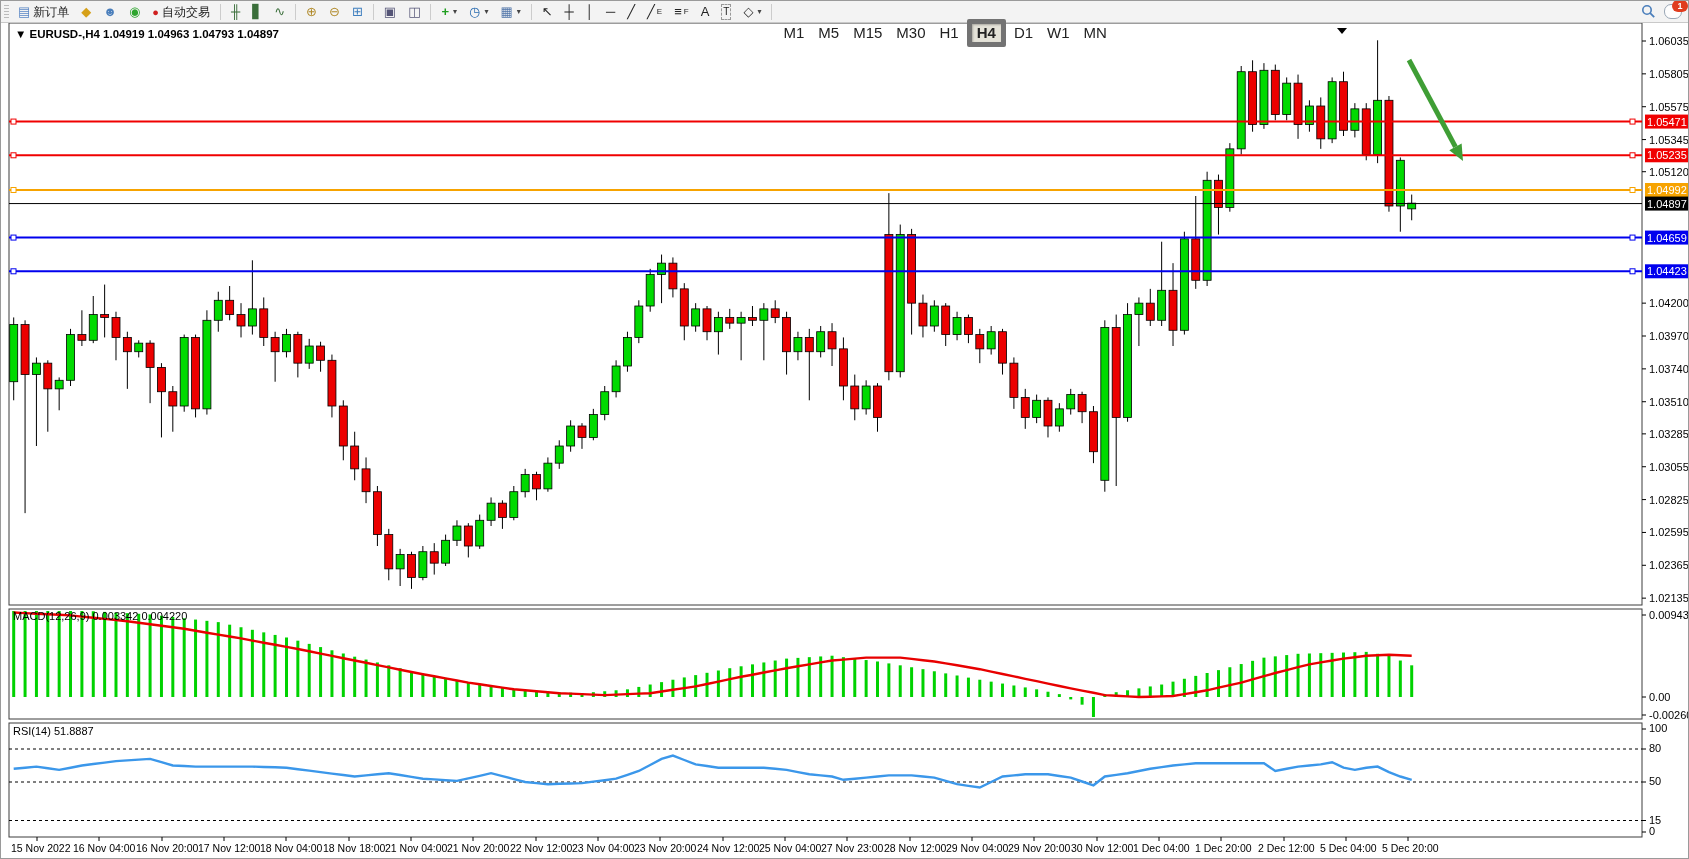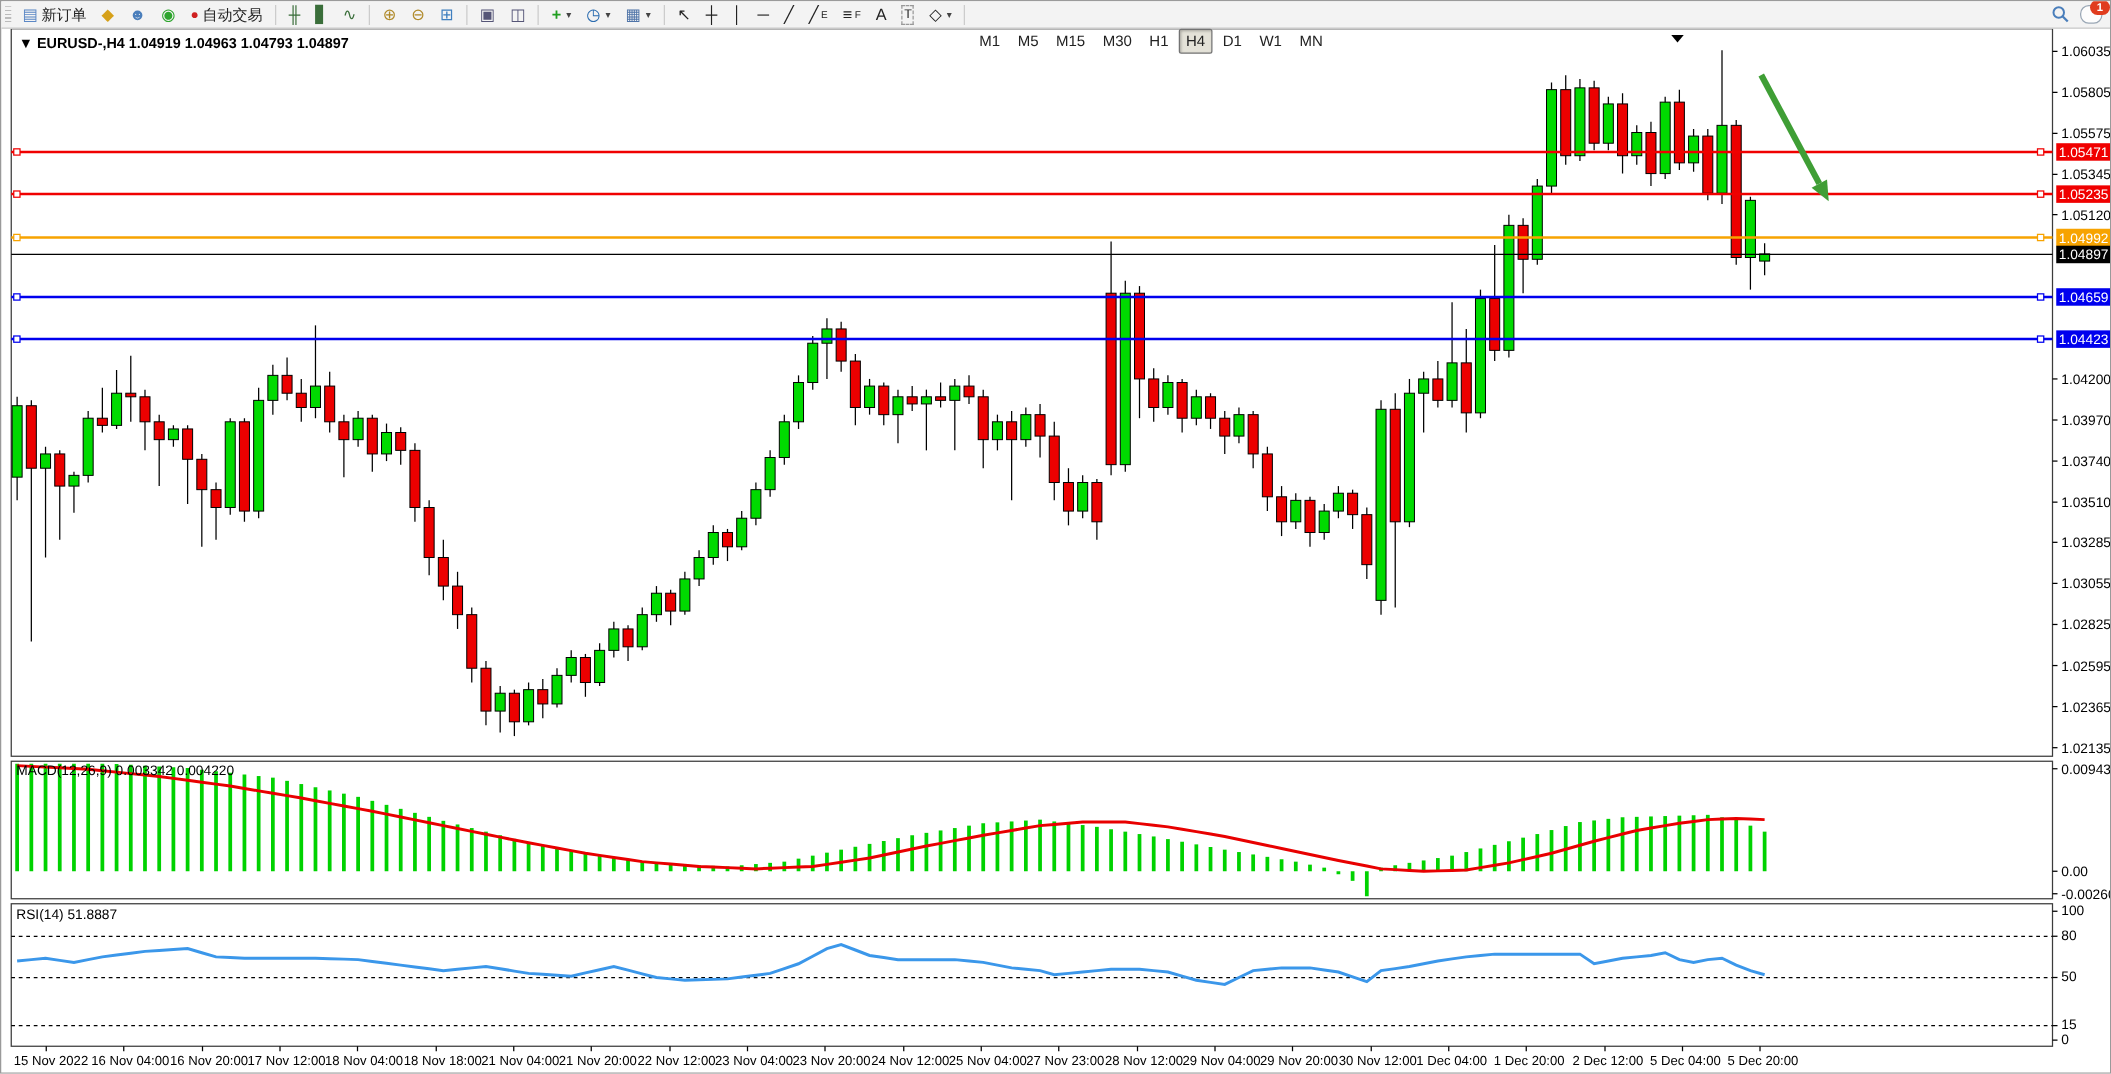--- a/index.html
+++ b/index.html
@@ -1,27 +1,27 @@
 <!DOCTYPE html>
 <html><head>
 <meta charset="utf-8">
 <style>
   html,body{margin:0;padding:0;background:#e8e8e8;font-family:"Liberation Sans","DejaVu Sans",sans-serif;}
   #window{position:relative;width:1689px;height:859px;background:#ffffff;overflow:hidden;border:1px solid #9a9a9a;box-sizing:border-box;}
   
   #toolbar{position:absolute;left:0;top:0;width:100%;height:21px;background:#f3f3f3;border-bottom:1px solid #c9c9c9;display:flex;align-items:center;font-size:12px;white-space:nowrap;z-index:5;}
   .grip{width:5px;height:14px;margin:0 3px;background:repeating-linear-gradient(to bottom,#bbb 0 1px,transparent 1px 3px);}
   .tbtn{display:inline-flex;align-items:center;gap:3px;padding:1px 4px;margin:0 1px;border:1px solid transparent;border-radius:2px;color:#222;cursor:default;height:16px;line-height:16px;}
-  .tbtn.active{border:1px solid #737373;background:#e4e2d8;box-shadow:inset 1px 1px 2px rgba(0,0,0,.25);}
+  .tbtn.active{border:5px solid #737373;background:#e4e2d8;box-shadow:inset 1px 1px 2px rgba(0,0,0,.25);font-weight:bold;}
   .sep{width:1px;height:16px;background:#cccccc;margin:0 4px;}
   .glyph{font-size:13px;line-height:14px;}
   .glyph.small{font-size:11px;}
   .sub{font-size:8px;vertical-align:sub;margin-left:-1px;}
   .dd{font-size:8px;color:#444;margin-left:1px;}
-  .tf{font-size:12px;padding:1px 5px;margin-top:42px;}
+  .tf{font-size:15px;padding:1px 5px;margin-top:42px;}
   #tb-right{margin-left:auto;display:flex;align-items:center;margin-right:6px;gap:8px;}
   #chat-bubble{position:relative;width:16px;height:13px;border:1.5px solid #9aa7b5;border-radius:7px;background:#fdfdfd;}
   #chat-badge{position:absolute;top:-5px;right:-7px;min-width:12px;height:12px;border-radius:7px;background:#e03c1e;color:#fff;font-size:9px;font-weight:bold;text-align:center;line-height:12px;padding:0 2px;}
   svg text{font-family:"Liberation Sans","DejaVu Sans",sans-serif;}
 </style>
 </head>
 <body>
 
 <div id="window">
 

